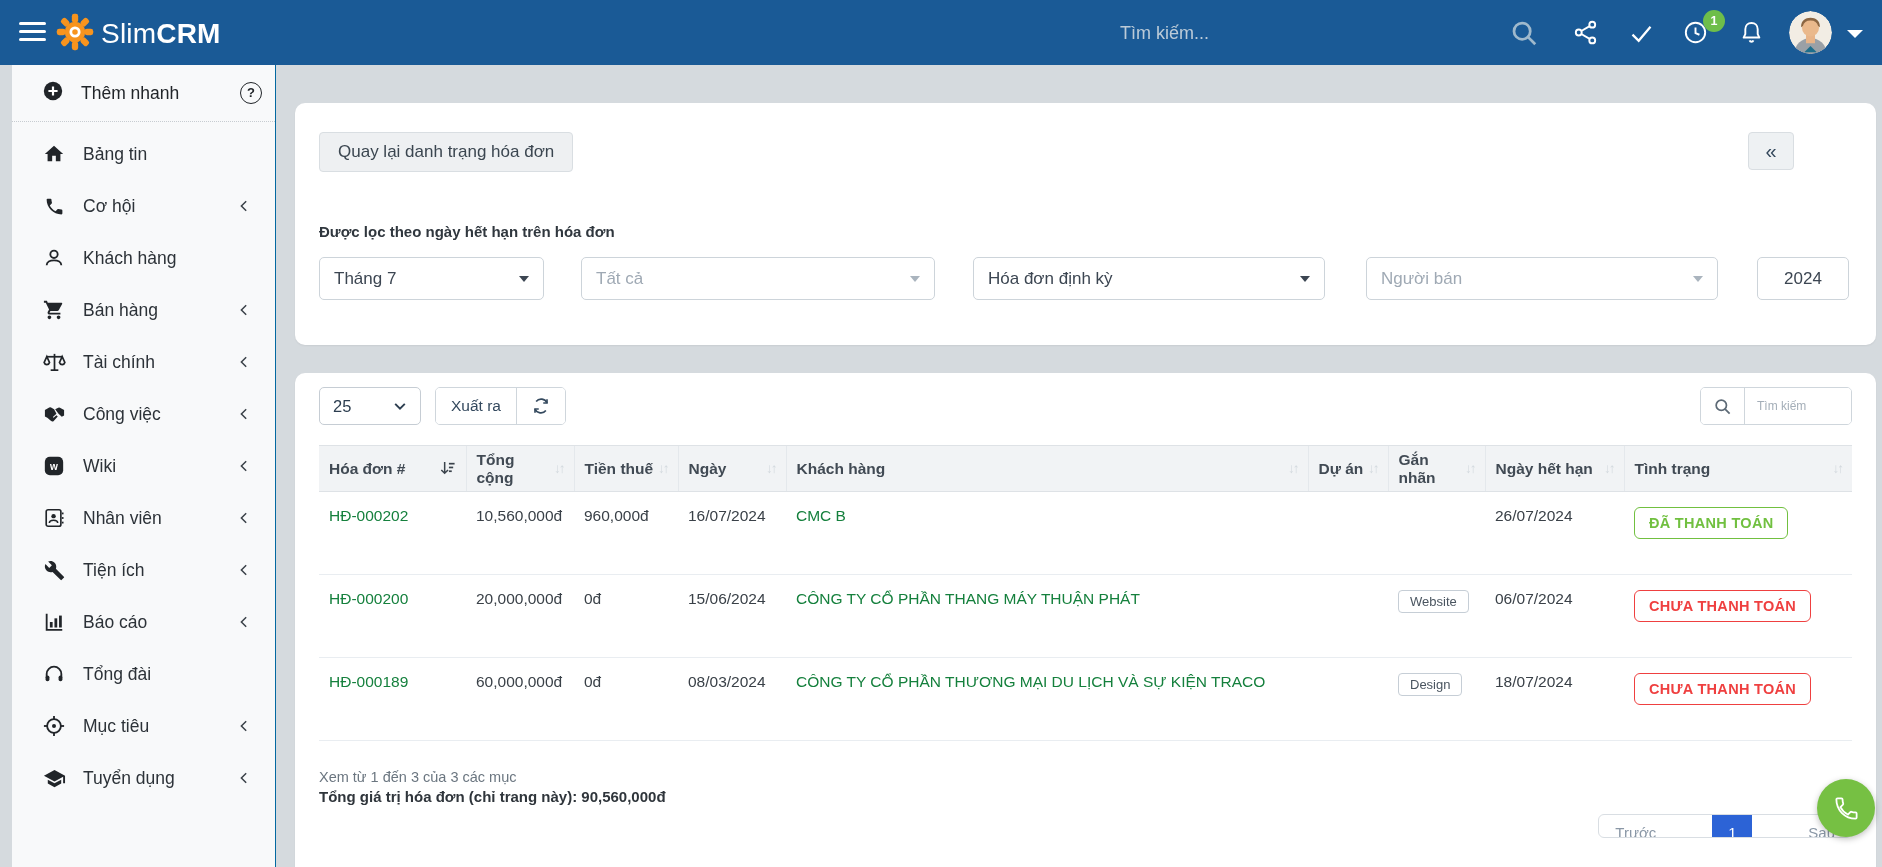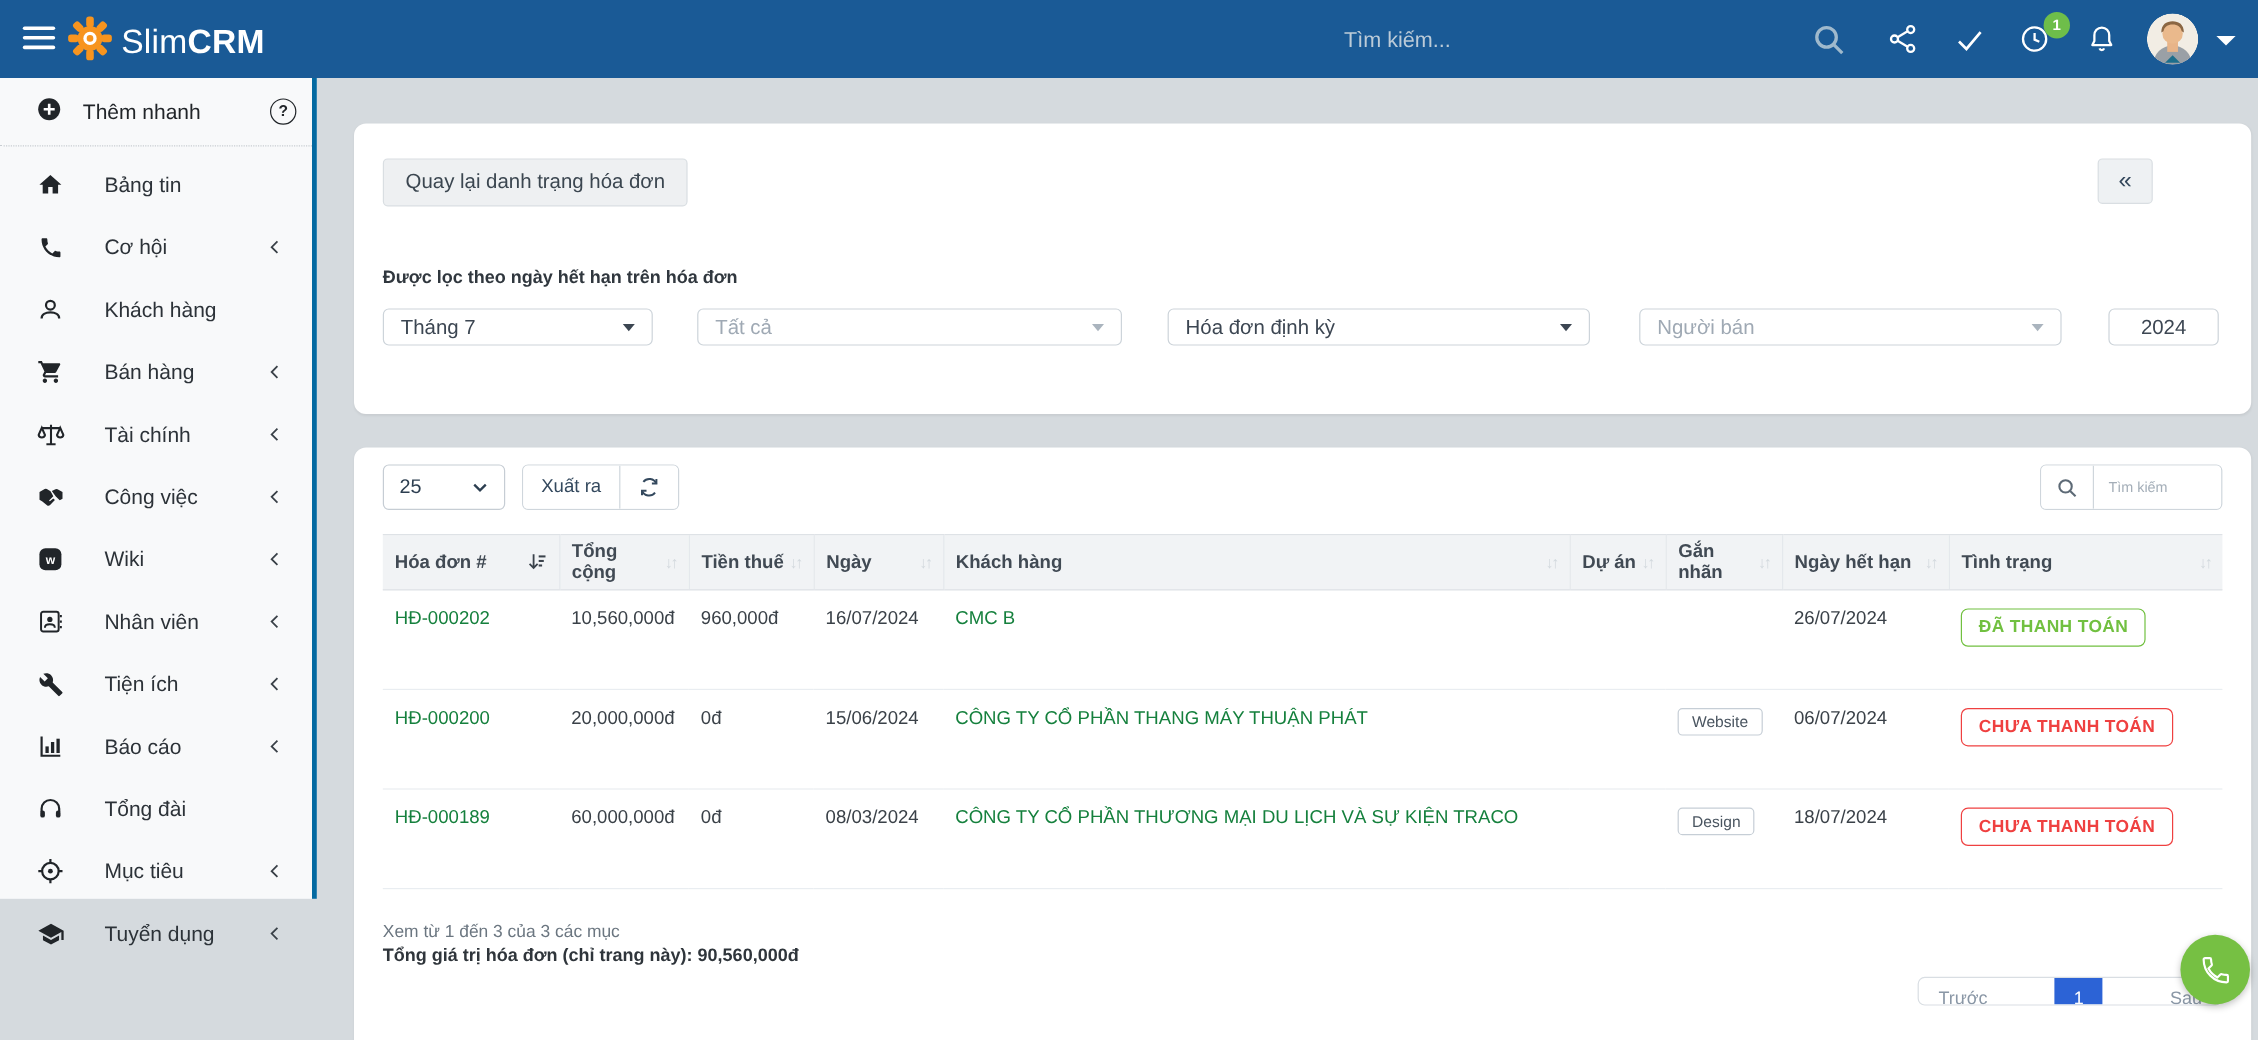--- a/index.html
+++ b/index.html
@@ -13,42 +13,42 @@
   .brand-text { color:#fff; font-size:28px; margin-left:7px; letter-spacing:.2px; }
   .brand-text b { font-weight:700; }
   .nav-search-input { position:absolute; left:1120px; top:15px; width:380px; height:36px; background:transparent; border:none; outline:none; color:#cfd9e2; font-size:18px; font-family:"Liberation Sans",sans-serif; }
   .nav-search-input::placeholder { color:#bccbd8; opacity:1; }
   .nav-ic { position:absolute; top:19px; width:27px; height:27px; cursor:pointer; }
   .clock-badge { position:absolute; left:1703px; top:10px; width:22px; height:22px; border-radius:50%; background:#6ebe4a; color:#fff; font-size:12.5px; font-weight:bold; text-align:center; line-height:22px; z-index:2; }
   .avatar { position:absolute; left:1789px; top:11px; width:43px; height:43px; border-radius:50%; overflow:hidden; cursor:pointer; }
   .nav-caret { position:absolute; left:1847px; top:30px; width:0; height:0; border-left:8px solid transparent; border-right:8px solid transparent; border-top:8px solid #fff; cursor:pointer; }
 
   
-  .sidebar { position:absolute; left:0; top:65px; width:264px; height:684px; background:#f8f9fa; border-right:4px solid #0369a1; z-index:10; }
+  .sidebar { position:absolute; left:12px; top:65px; width:264px; height:802px; background:#f8f9fa; border-right:1px solid #0369a1; z-index:10; }
   .quick-add { height:56px; display:flex; align-items:center; padding-left:30px; position:relative; cursor:pointer; }
   .quick-add .label { font-size:17.5px; color:#212529; font-weight:500; margin-left:17px; }
   .help-circle { position:absolute; right:13px; top:17px; width:22px; height:22px; border:1.5px solid #212529; border-radius:50%; font-size:13px; font-weight:bold; color:#212529; text-align:center; line-height:19px; cursor:pointer; }
   .side-divider { border-bottom:1px dotted #c7ccd1; margin:0 0 6px 0; }
   .side-item { height:52px; display:flex; align-items:center; padding-left:30px; position:relative; cursor:pointer; }
   .side-item .icon { width:24px; display:flex; justify-content:center; }
-  .side-item .label { font-size:17.5px; color:#2c3238; font-weight:500; margin-left:33px; }
+  .side-item .label { font-size:17.5px; color:#2c3238; font-weight:500; margin-left:17px; }
   .side-item .chev { position:absolute; right:24px; top:19px; }
   .side-section { margin-top:16px; height:40px; line-height:40px; padding-left:30px; color:#99a1a9; font-size:15px; font-weight:bold; letter-spacing:.4px; }
 
   
   .main { position:absolute; left:264px; top:65px; width:1618px; height:802px; background:#d5dade; overflow:hidden; }
   .card { position:absolute; background:#fff; border-radius:10px; box-shadow:0 1px 2px rgba(0,0,0,.06); }
   .card1 { left:31px; top:38px; width:1581px; height:242px; }
   .card2 { left:31px; top:308px; width:1581px; height:600px; padding:14px 24px; }
 
   .back-btn { position:absolute; left:24px; top:29px; background:#eef0f2; border:1px solid #d9dee2; border-radius:4px; padding:9px 18px; font-size:17px; color:#3b4650; cursor:pointer; }
   .collapse-btn { position:absolute; right:82px; top:29px; width:46px; height:38px; background:#eef1f3; border:1px solid #d9dee2; border-radius:4px; font-size:20px; color:#33475b; text-align:center; line-height:36px; cursor:pointer; }
   .filter-caption { position:absolute; left:24px; top:120px; font-size:15px; font-weight:bold; color:#30373e; }
   .filter-row { position:absolute; left:0; top:154px; width:100%; height:43px; }
-  .fsel { position:absolute; height:31px; border:1px solid #cdd4da; border-radius:5px; background:#fff; display:flex; align-items:center; padding:0 14px; font-size:17px; color:#3c4652; cursor:pointer; }
+  .fsel { position:absolute; height:43px; border:1px solid #cdd4da; border-radius:5px; background:#fff; display:flex; align-items:center; padding:0 14px; font-size:17px; color:#3c4652; cursor:pointer; }
   .fsel .caret { margin-left:auto; width:0; height:0; border-left:5.5px solid transparent; border-right:5.5px solid transparent; border-top:6.5px solid #3c4652; }
   .fsel.placeholder { color:#9fa9b4; }
   .fsel.placeholder .caret { border-top-color:#aab4be; }
   .f1 { left:24px; width:225px; }
   .f2 { left:286px; width:354px;gap:20px; }
   .f3 { left:678px; width:352px; }
   .f4 { left:1071px; width:352px; }
   .f5 { left:1462px; width:92px; justify-content:center; cursor:text; }
 
   

